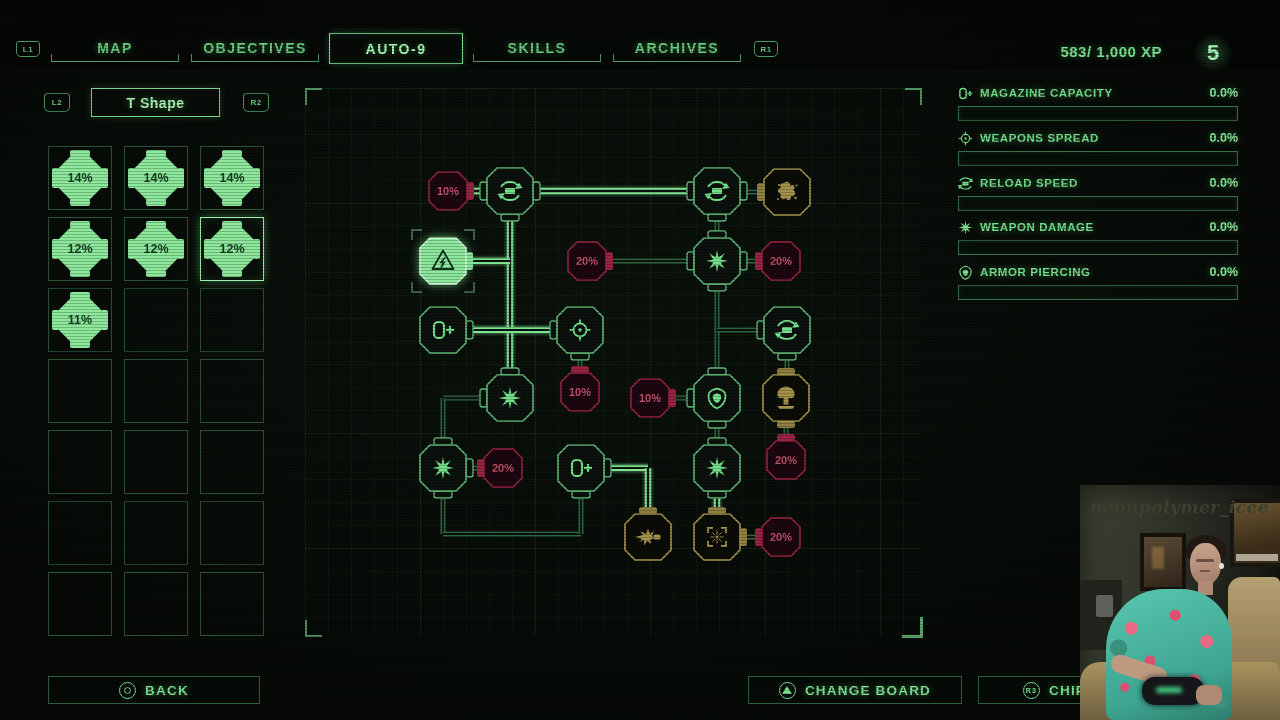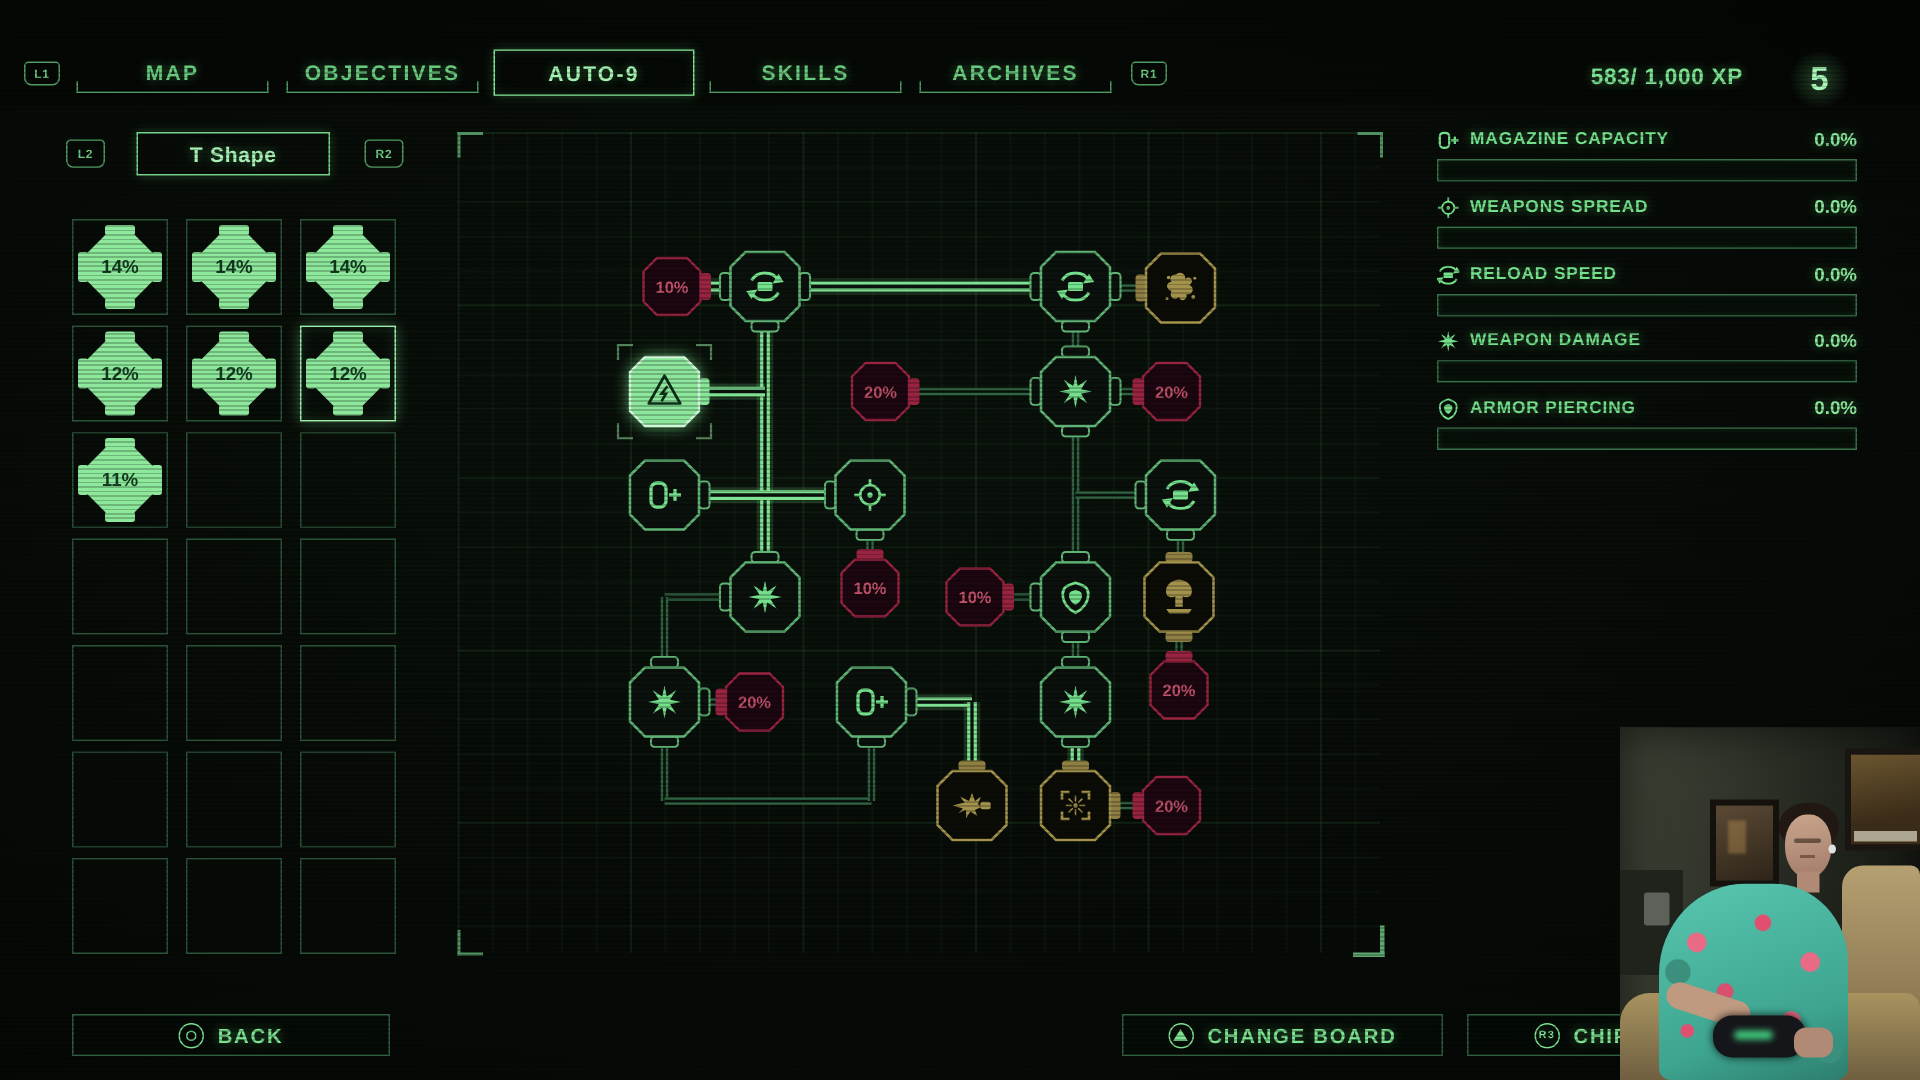--- a/index.html
+++ b/index.html
@@ -612,15 +612,16 @@
     <div class="couch-back"></div>
     <div class="couch-seat"></div>
     <div class="hair"></div>
     <div class="head"></div>
     <div class="earbud"></div>
     <div class="neck"></div>
     <div class="shirt"></div>
     <div class="forearm"></div>
     <div class="controller"></div>
     <div class="hand"></div>
+    <div class="wm">neonpolymer_icee</div>
   </div>
 
 </div>
 
 </body></html>

